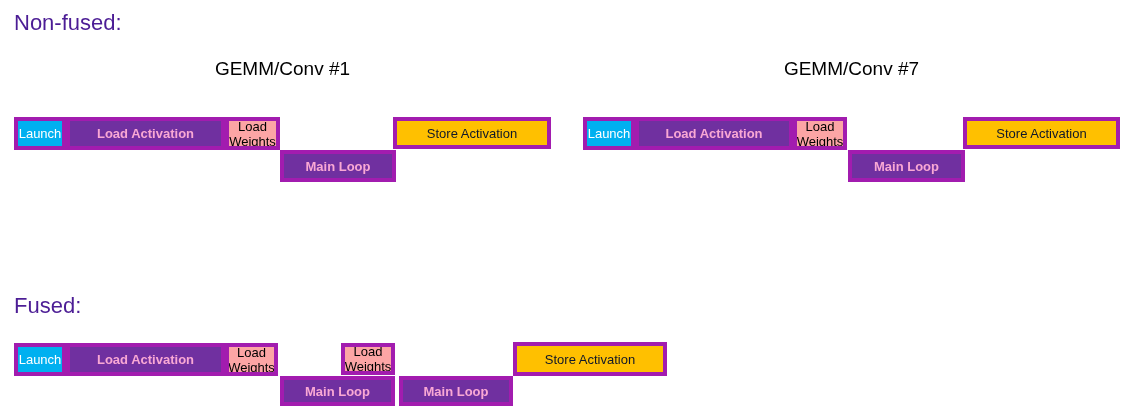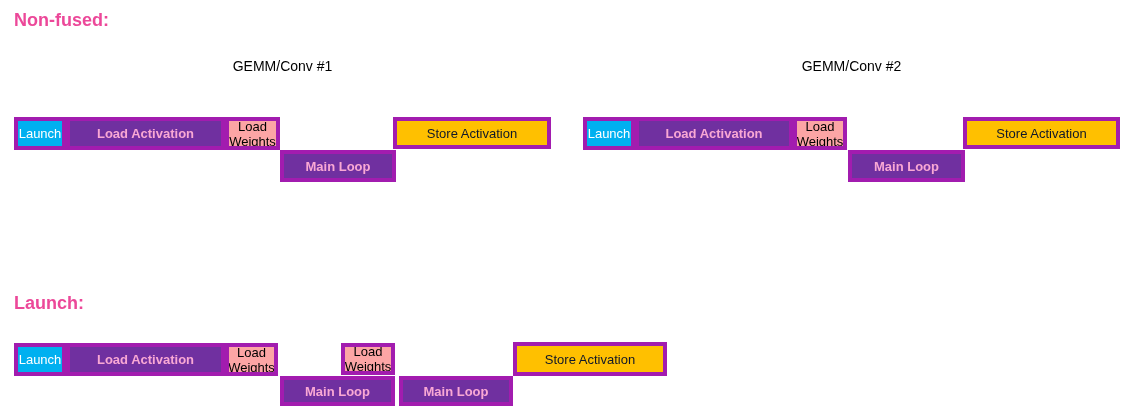--- a/index.html
+++ b/index.html
@@ -10,28 +10,27 @@
   }
   .canvas {
     position: relative;
     width: 1137px;
     height: 410px;
     background: #ffffff;
     overflow: hidden;
   }
   .section-title {
     position: absolute;
-    font-size: 18px;
-    color: #ec4899;
+    font-size: 22px;
+    color: #4c1d95;
     white-space: nowrap;
-    font-weight: bold;
   }
   .heading {
     position: absolute;
-    font-size: 14px;
+    font-size: 19px;
     color: #000000;
     text-align: center;
     white-space: nowrap;
   }
   .block {
     position: absolute;
     box-sizing: border-box;
     border: 4px solid #a21caf;
     display: flex;
     align-items: center;
@@ -48,35 +47,35 @@
 </style>
 </head>
 <body>
 
 <div class="canvas">
 
   <div class="section-title" style="left:14px; top:10px;">Non-fused:</div>
 
   <div class="heading" style="left:14px; top:58px; width:537px;">GEMM/Conv #1</div>
 
-  <div class="heading" style="left:583px; top:58px; width:537px;">GEMM/Conv #2</div>
+  <div class="heading" style="left:583px; top:58px; width:537px;">GEMM/Conv #7</div>
 
   <div class="block c-launch" style="left:14px; top:117px; width:52px; height:33px;">Launch</div>
   <div class="block c-purple" style="left:66px; top:117px; width:159px; height:33px;">Load Activation</div>
   <div class="block c-weights" style="left:225px; top:117px; width:55px; height:33px;">Load Weights</div>
   <div class="block c-purple" style="left:280px; top:150px; width:116px; height:32px;">Main Loop</div>
   <div class="block c-store" style="left:393px; top:117px; width:158px; height:32px;">Store Activation</div>
 
   <div class="block c-launch" style="left:583px; top:117px; width:52px; height:33px;">Launch</div>
   <div class="block c-purple" style="left:635px; top:117px; width:158px; height:33px;">Load Activation</div>
   <div class="block c-weights" style="left:793px; top:117px; width:54px; height:33px;">Load Weights</div>
   <div class="block c-purple" style="left:848px; top:150px; width:117px; height:32px;">Main Loop</div>
   <div class="block c-store" style="left:963px; top:117px; width:157px; height:32px;">Store Activation</div>
 
-  <div class="section-title" style="left:14px; top:293px;">Launch:</div>
+  <div class="section-title" style="left:14px; top:293px;">Fused:</div>
 
   <div class="block c-launch" style="left:14px; top:343px; width:52px; height:33px;">Launch</div>
   <div class="block c-purple" style="left:66px; top:343px; width:159px; height:33px;">Load Activation</div>
   <div class="block c-weights" style="left:225px; top:343px; width:53px; height:33px;">Load Weights</div>
   <div class="block c-purple" style="left:280px; top:376px; width:115px; height:30px;">Main Loop</div>
   <div class="block c-weights" style="left:341px; top:343px; width:54px; height:32px;">Load Weights</div>
   <div class="block c-purple" style="left:399px; top:376px; width:114px; height:30px;">Main Loop</div>
   <div class="block c-store" style="left:513px; top:342px; width:154px; height:34px;">Store Activation</div>
 
 </div>

